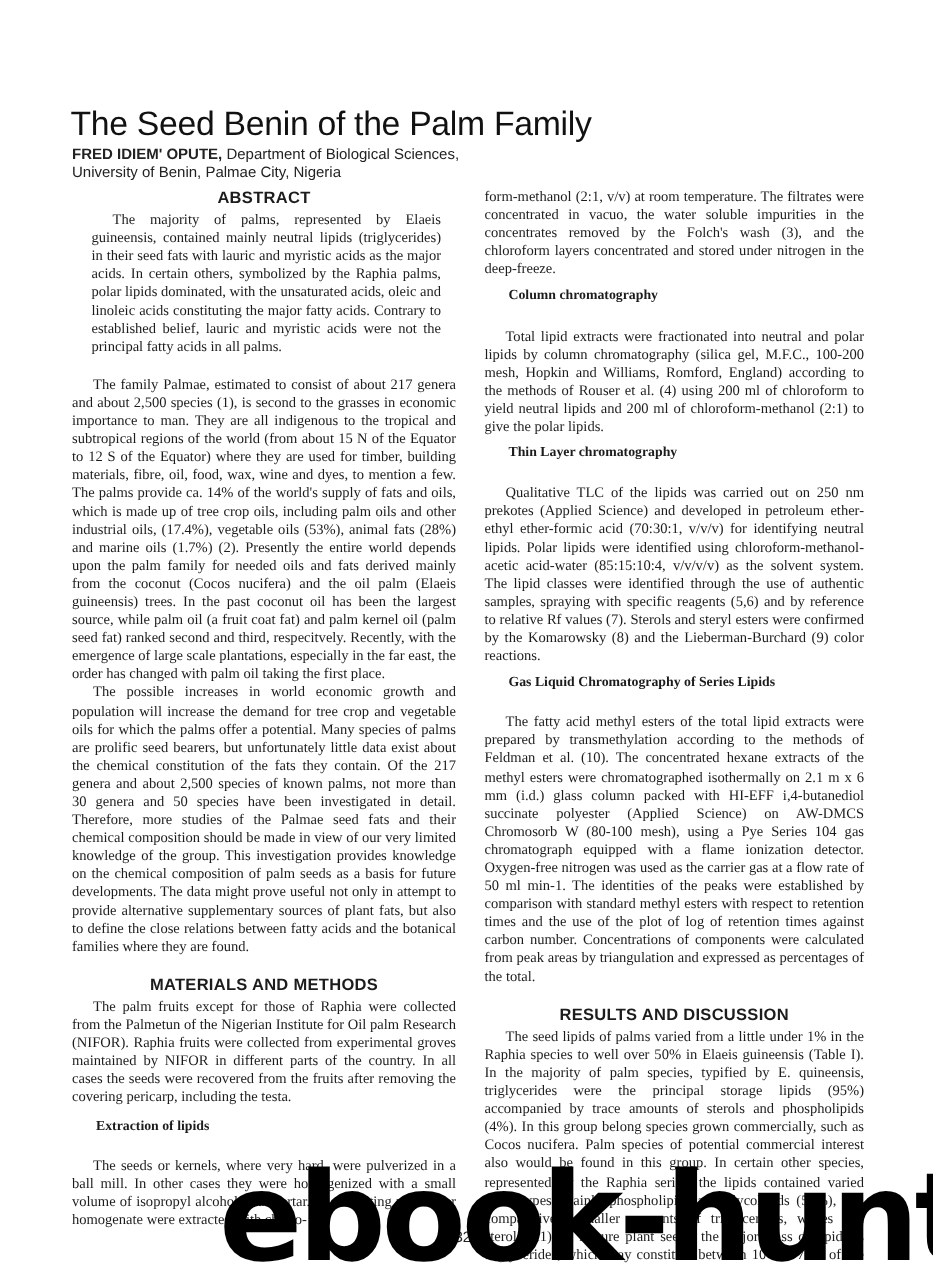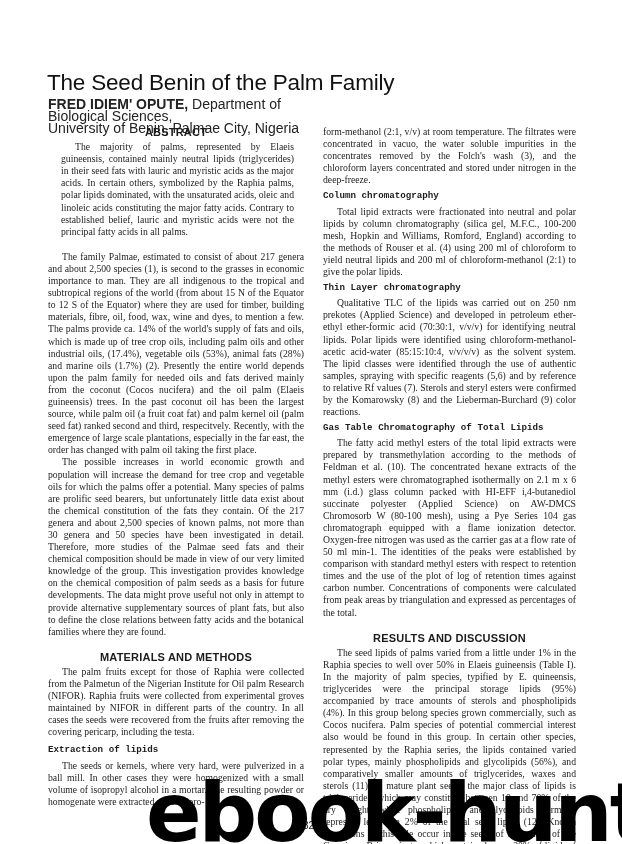--- a/index.html
+++ b/index.html
@@ -1,24 +1,24 @@
 <!DOCTYPE html>
 <html><head>
 <meta charset="utf-8">
 <style>
   html, body { margin:0; padding:0; background:#ffffff; }
   body { width:622px; height:844px; position:relative; overflow:hidden; color:#1a1a1a; }
   .title { position:absolute; left:47px; top:70px; font-family:"Liberation Sans", sans-serif; font-size:22.5px; font-weight:normal; letter-spacing:-0.2px; color:#111; white-space:nowrap; }
-  .author { position:absolute; left:48px; top:98px; width:280px; font-family:"Liberation Sans", sans-serif; font-size:14px; line-height:12px; color:#222; }
+  .author { position:absolute; left:48px; top:98px; width:280px; font-family:"Liberation Sans", sans-serif; font-size:10px; line-height:12px; color:#222; }
   .author b { font-weight:bold; }
   .col { position:absolute; font-family:"Liberation Serif", serif; font-size:9.7px; line-height:12.1px; color:#1c1c1c; text-align:justify; }
   .col-left { left:48px; top:126px; width:256px; }
   .col-right { left:323px; top:126px; width:253px; }
   .sec-title { font-family:"Liberation Sans", sans-serif; font-weight:bold; font-size:11px; text-align:center; letter-spacing:0.2px; margin:0; }
-  .sub-title { font-family:Liberation Mono, monospace; font-weight:bold; font-size:9.2px; margin:0; }
+  .sub-title { font-family:Liberation Serif, serif; font-weight:bold; font-size:9.2px; margin:16px; }
   p { margin:0; text-indent:14px; hyphens:manual; }
   .abstract p { margin-left:13px; margin-right:10px; }
   .page-num { position:absolute; left:303px; top:820px; font-family:Liberation Sans, sans-serif; font-size:10px; color:#222; }
   .watermark { position:absolute; left:146px; top:772px; font-family:"DejaVu Sans", sans-serif; font-weight:bold; font-size:82px; line-height:82px; color:#000; letter-spacing:-3px; white-space:nowrap; }
 </style>
 </head>
 <body>
 
 <div class="title">The Seed Benin of the Palm Family</div>
 
@@ -48,21 +48,21 @@
 
 <div class="col col-right">
   <p style="text-indent:0;">form-methanol (2:1, v/v) at room temperature. The filtrates were concentrated in vacuo, the water soluble impurities in the concentrates removed by the Folch's wash (3), and the chloroform layers concentrated and stored under nitrogen in the deep-freeze.</p>
 
   <h4 class="sub-title" style="margin-top:4px;">Column chromatography</h4>
   <p style="margin-top:3px;">Total lipid extracts were fractionated into neutral and polar lipids by column chromatography (silica gel, M.F.C., 100-200 mesh, Hopkin and Williams, Romford, England) according to the methods of Rouser et al. (4) using 200 ml of chloroform to yield neutral lipids and 200 ml of chloroform-methanol (2:1) to give the polar lipids.</p>
 
   <h4 class="sub-title" style="margin-top:4px;">Thin Layer chromatography</h4>
   <p style="margin-top:3px;">Qualitative TLC of the lipids was carried out on 250 nm prekotes (Applied Science) and developed in petroleum ether-ethyl ether-formic acid (70:30:1, v/v/v) for identifying neutral lipids. Polar lipids were identified using chloroform-methanol-acetic acid-water (85:15:10:4, v/v/v/v) as the solvent system. The lipid classes were identified through the use of authentic samples, spraying with specific reagents (5,6) and by reference to relative Rf values (7). Sterols and steryl esters were confirmed by the Komarowsky (8) and the Lieberman-Burchard (9) color reactions.</p>
 
-  <h4 class="sub-title" style="margin-top:4px;">Gas Table Chromatography of Total Lipids</h4>
+  <h4 class="sub-title" style="margin-top:4px;">Gas Liquid Chromatography of Series Lipids</h4>
   <p style="margin-top:3px;">The fatty acid methyl esters of the total lipid extracts were prepared by transmethylation according to the methods of Feldman et al. (10). The concentrated hexane extracts of the methyl esters were chromatographed isothermally on 2.1 m x 6 mm (i.d.) glass column packed with HI-EFF i,4-butanediol succinate polyester (Applied Science) on AW-DMCS Chromosorb W (80-100 mesh), using a Pye Series 104 gas chromatograph equipped with a flame ionization detector. Oxygen-free nitrogen was used as the carrier gas at a flow rate of 50 ml min-1. The identities of the peaks were established by comparison with standard methyl esters with respect to retention times and the use of the plot of log of retention times against carbon number. Concentrations of components were calculated from peak areas by triangulation and expressed as percentages of the total.</p>
 
   <div style="margin-top:13px;">
     <h3 class="sec-title">RESULTS AND DISCUSSION</h3>
     <p style="margin-top:3px;">The seed lipids of palms varied from a little under 1% in the Raphia species to well over 50% in Elaeis guineensis (Table I). In the majority of palm species, typified by E. quineensis, triglycerides were the principal storage lipids (95%) accompanied by trace amounts of sterols and phospholipids (4%). In this group belong species grown commercially, such as Cocos nucifera. Palm species of potential commercial interest also would be found in this group. In certain other species, represented by the Raphia series, the lipids contained varied polar types, mainly phospholipids and glycolipids (56%), and comparatively smaller amounts of triglycerides, waxes and sterols (11). In mature plant seeds, the major class of lipids is triglycerides, which may constitute between 10 and 70% of the dry weight, while phospholipids and glycolipids normally represent less than 2% of the total seed lipids (12). Known exceptions to this rule occur in the seeds of a member of the Graminae, Briza spicata, which contained some 20% of lipid, of which ca. 78% was glactosyl diglycerides (13), and in the plant species Simmondsia californica (14) and Murraya koenigii (15).</p>
   </div>
 </div>
 
 <div class="page-num">328</div>
 

